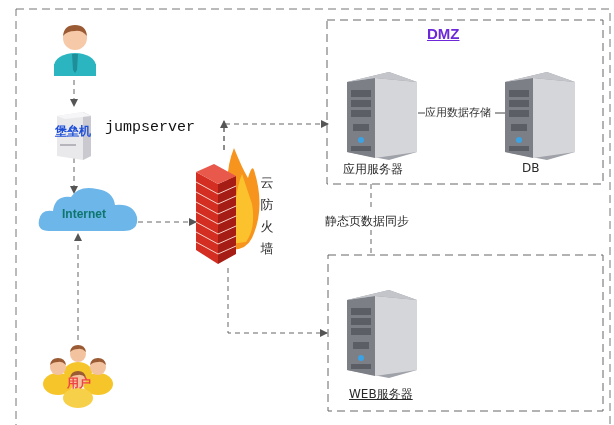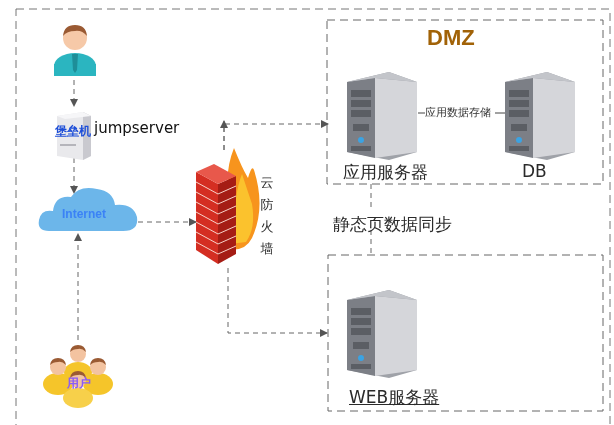--- a/index.html
+++ b/index.html
@@ -1,22 +1,22 @@
 <!DOCTYPE html>
 <html><head>
 <meta charset="utf-8">
 <style>
   html, body { margin:0; padding:0; background:#ffffff; }
   body { width:614px; height:425px; position:relative; overflow:hidden; font-family:"DejaVu Sans", sans-serif; color:#222; }
   .abs { position:absolute; }
   svg.lines { position:absolute; left:0; top:0; width:614px; height:425px; }
   .lbl { position:absolute; white-space:nowrap; }
-  .cn { font-size:17px; color:#2a2a2a; }
+  .cn { font-size:12px; color:#2a2a2a; }
   .jump { font-size:15px; color:#111; }
-  .dmz { font-size:22px; font-weight:bold; color:#a16207; font-family:"Liberation Sans", sans-serif; }
+  .dmz { font-size:15px; font-weight:bold; color:#6d28d9; font-family:"Liberation Sans", sans-serif;text-decoration:underline; }
   .fw-text { font-size:13px; line-height:22px; color:#2a2a2a; width:16px; text-align:center; }
 </style>
 </head>
 <body>
 
 <svg class="lines" viewBox="0 0 614 425">
   <defs>
     <marker id="arr" markerWidth="8" markerHeight="8" refX="7" refY="4" orient="auto" markerUnits="userSpaceOnUse">
       <path d="M0,0 L8,4 L0,8 Z" fill="#555"></path>
     </marker>
@@ -60,28 +60,28 @@
 
 <div class="abs" style="left:53px;top:110px;width:42px;height:50px;">
   <svg width="42" height="50" viewBox="0 0 42 50">
     <polygon points="4,6 30,2 38,6 38,46 30,50 4,46" fill="#e9e9ec"></polygon>
     <polygon points="30,2 38,6 38,46 30,50" fill="#c9c9cf"></polygon>
     <polygon points="4,6 30,2 38,6 12,9" fill="#f6f6f8"></polygon>
     <rect x="7" y="34" width="16" height="2" fill="#b5b5bb"></rect>
   </svg>
 </div>
 <div class="lbl" style="left:55px;top:123px;font-size:12px;font-weight:bold;color:#1d4ed8;">堡垒机</div>
-<div class="lbl jump" style="left:94px;top:119px;">jumpserver</div>
+<div class="lbl jump" style="left:105px;top:119px;font-family:Liberation Mono, monospace;">jumpserver</div>
 
 <div class="abs" style="left:37px;top:185px;width:102px;height:50px;">
   <svg width="102" height="50" viewBox="0 0 102 50">
     <path d="M12,46 Q0,46 2,35 Q4,24 16,26 Q18,10 34,12 Q42,0 60,4 Q76,6 78,20 Q96,18 100,32 Q102,46 86,46 Z" fill="#6cb6ea"></path>
   </svg>
 </div>
-<div class="lbl" style="left:62px;top:207px;font-size:12px;font-weight:bold;color:#3b82f6;font-family:'Liberation Sans',sans-serif;text-align:right;">Internet</div>
+<div class="lbl" style="left:62px;top:207px;font-size:12px;font-weight:bold;color:#0f766e;font-family:'Liberation Sans',sans-serif;text-align:right;">Internet</div>
 
 <div class="abs" style="left:40px;top:340px;width:76px;height:68px;">
   <svg width="76" height="68" viewBox="0 0 76 68">
 
     <ellipse cx="38" cy="32" rx="14" ry="10" fill="#f5c52a"></ellipse>
     <circle cx="38" cy="14" r="8" fill="#f3c3a0"></circle>
     <path d="M30,12 Q31,5 38,5 Q45,5 46,12 Q42,8 38,9 Q33,9 30,12Z" fill="#9a5a33"></path>
 
     <ellipse cx="18" cy="44" rx="15" ry="11" fill="#f5c52a"></ellipse>
     <circle cx="18" cy="27" r="8" fill="#f3c3a0"></circle>
@@ -89,21 +89,21 @@
 
     <ellipse cx="58" cy="44" rx="15" ry="11" fill="#f5c52a"></ellipse>
     <circle cx="58" cy="27" r="8" fill="#f3c3a0"></circle>
     <path d="M50,25 Q51,18 58,18 Q65,18 66,25 Q62,21 58,22 Q53,22 50,25Z" fill="#9a5a33"></path>
 
     <ellipse cx="38" cy="58" rx="15" ry="10" fill="#f7d04a"></ellipse>
     <circle cx="38" cy="40" r="8" fill="#f3c3a0"></circle>
     <path d="M30,38 Q31,31 38,31 Q45,31 46,38 Q42,34 38,35 Q33,35 30,38Z" fill="#9a5a33"></path>
   </svg>
 </div>
-<div class="lbl" style="left:67px;top:375px;font-size:12px;font-weight:bold;color:#8b5cf6;">用户</div>
+<div class="lbl" style="left:67px;top:375px;font-size:12px;font-weight:bold;color:#ef4444;">用户</div>
 
 <div class="abs" style="left:192px;top:148px;width:70px;height:118px;">
   <svg width="70" height="118" viewBox="0 0 70 118">
 
     <path d="M30,100 Q10,60 36,40 Q34,20 42,0 Q50,20 56,30 Q60,16 62,22 Q74,60 60,90 Q52,106 30,100 Z" fill="#f7941d"></path>
     <path d="M38,96 Q28,66 44,50 Q46,36 50,26 Q56,44 60,56 Q64,80 54,94 Z" fill="#fbc22d"></path>
 
     <polygon points="4,24 26,36 26,116 4,102" fill="#d42e22"></polygon>
 
     <polygon points="26,36 44,28 44,106 26,116" fill="#a51d15"></polygon>
@@ -163,21 +163,21 @@
     <rect x="6" y="42" width="20" height="7" fill="#5b5e64"></rect>
     <rect x="8" y="56" width="16" height="7" fill="#5b5e64"></rect>
     <circle cx="16" cy="72" r="3" fill="#3ba3e3"></circle>
     <rect x="6" y="78" width="20" height="5" fill="#5b5e64"></rect>
   </svg>
 </div>
 <div class="lbl cn" style="left:522px;top:161px;text-align:right;">DB</div>
 
 <div class="lbl" style="left:425px;top:105px;font-size:11px;color:#333;">应用数据存储</div>
 
-<div class="lbl cn" style="left:325px;top:213px;margin-left:8px;">静态页数据同步</div>
+<div class="lbl cn" style="left:325px;top:213px;">静态页数据同步</div>
 
 <div class="abs" style="left:345px;top:286px;width:74px;height:92px;">
   <svg width="74" height="92" viewBox="0 0 74 92">
     <polygon points="2,14 44,4 72,14 72,84 44,92 2,84" fill="#9fa2a8"></polygon>
     <polygon points="2,14 30,10 30,90 2,84" fill="#7c7f86"></polygon>
     <polygon points="30,10 72,14 72,84 30,90" fill="#d5d6da"></polygon>
     <polygon points="2,14 44,4 72,14 30,10" fill="#c3c5ca"></polygon>
     <rect x="6" y="22" width="20" height="7" fill="#5b5e64"></rect>
     <rect x="6" y="32" width="20" height="7" fill="#5b5e64"></rect>
     <rect x="6" y="42" width="20" height="7" fill="#5b5e64"></rect>

